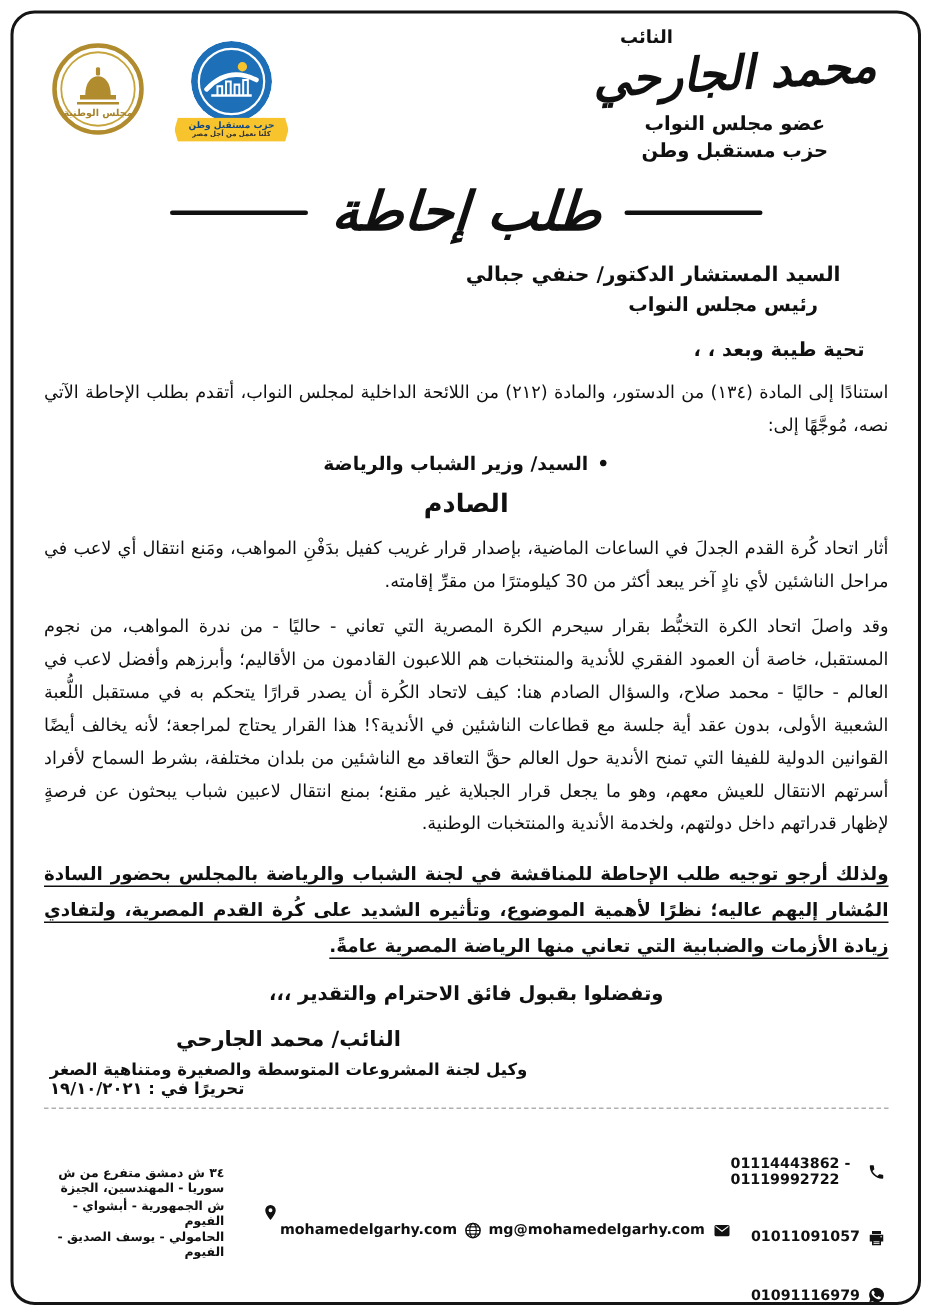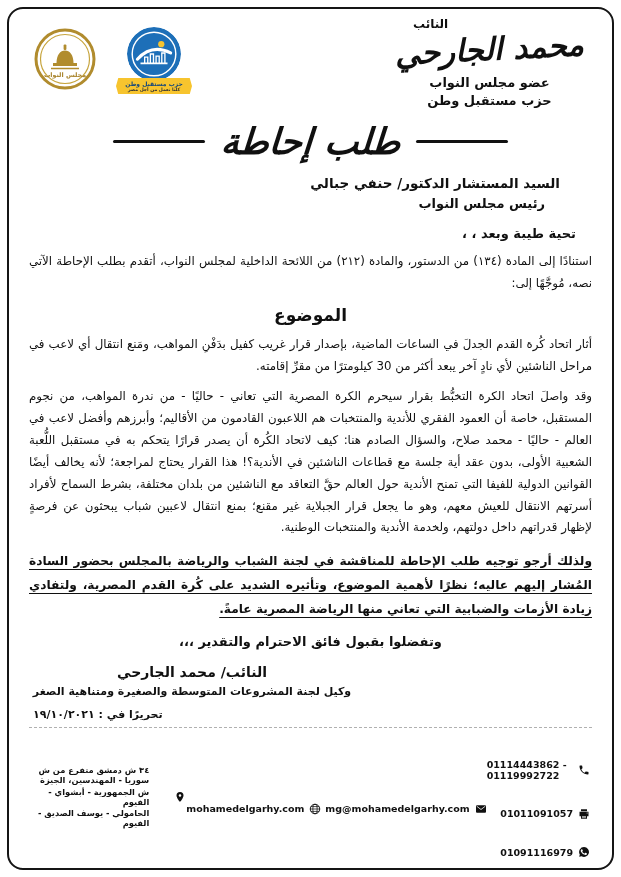--- a/index.html
+++ b/index.html
@@ -119,42 +119,45 @@
 
         <div class="logo-parliament">
           <svg viewBox="0 0 64 64" aria-hidden="true">
             <circle cx="32" cy="32" r="29" fill="none" stroke="#b18c2e" stroke-width="3"></circle>
             <circle cx="32" cy="32" r="24.5" fill="none" stroke="#c7a53e" stroke-width="1.2"></circle>
             <path d="M20 36 h24 v3 H20 z" fill="#b18c2e"></path>
             <path d="M23.5 36 c0-8 3.8-12.5 8.5-12.5 s8.5 4.5 8.5 12.5 z" fill="#b18c2e"></path>
             <rect x="30.6" y="17.5" width="2.8" height="5.5" rx="1" fill="#b18c2e"></rect>
             <path d="M18 41.5 h28" stroke="#b18c2e" stroke-width="1.6"></path>
           </svg>
-          <span class="parl-text">مجلس النواب</span>
+          <span class="parl-text">مجلس الوطنية</span>
         </div>
       </div>
     </header>
 
     <div class="title-row">
       <span class="rule"></span>
       <h1 class="doc-title">طلب إحاطة</h1>
       <span class="rule"></span>
     </div>
 
     <div class="addressee">
       <div class="line1">السيد المستشار الدكتور/ حنفي جبالي</div>
       <div class="line2">رئيس مجلس النواب</div>
     </div>
 
     <div class="greeting">تحية طيبة وبعد ، ،</div>
 
     <p class="intro">استنادًا إلى المادة (١٣٤) من الدستور، والمادة (٢١٢) من اللائحة الداخلية لمجلس النواب، أتقدم بطلب الإحاطة الآتي نصه، مُوجَّهًا إلى:</p>
 
-
-    <div class="subject">الموضوع</div>
+    <div class="directed">
+      <span class="bullet">•</span><span>السيد/ وزير الشباب والرياضة</span>
+    </div>
+
+    <div class="subject">الصادم</div>
 
     <p class="para">أثار اتحاد كُرة القدم الجدلَ في الساعات الماضية، بإصدار قرار غريب كفيل بدَفْنِ المواهب، ومَنع انتقال أي لاعب في مراحل الناشئين لأي نادٍ آخر يبعد أكثر من 30 كيلومترًا من مقرِّ إقامته.</p>
     <p class="para">وقد واصلَ اتحاد الكرة التخبُّط بقرار سيحرم الكرة المصرية التي تعاني - حاليًا - من ندرة المواهب، من نجوم المستقبل، خاصة أن العمود الفقري للأندية والمنتخبات هم اللاعبون القادمون من الأقاليم؛ وأبرزهم وأفضل لاعب في العالم - حاليًا - محمد صلاح، والسؤال الصادم هنا: كيف لاتحاد الكُرة أن يصدر قرارًا يتحكم به في مستقبل اللُّعبة الشعبية الأولى، بدون عقد أية جلسة مع قطاعات الناشئين في الأندية؟! هذا القرار يحتاج لمراجعة؛ لأنه يخالف أيضًا القوانين الدولية للفيفا التي تمنح الأندية حول العالم حقَّ التعاقد مع الناشئين من بلدان مختلفة، بشرط السماح لأفراد أسرتهم الانتقال للعيش معهم، وهو ما يجعل قرار الجبلاية غير مقنع؛ بمنع انتقال لاعبين شباب يبحثون عن فرصةٍ لإظهار قدراتهم داخل دولتهم، ولخدمة الأندية والمنتخبات الوطنية.</p>
 
     <p class="request">ولذلك أرجو توجيه طلب الإحاطة للمناقشة في لجنة الشباب والرياضة بالمجلس بحضور السادة المُشار إليهم عاليه؛ نظرًا لأهمية الموضوع، وتأثيره الشديد على كُرة القدم المصرية، ولتفادي زيادة الأزمات والضبابية التي تعاني منها الرياضة المصرية عامةً.</p>
 
     <div class="closing">وتفضلوا بقبول فائق الاحترام والتقدير ،،،</div>
 
     <div class="sig">
       <div class="sig-name">النائب/ محمد الجارحي</div>

